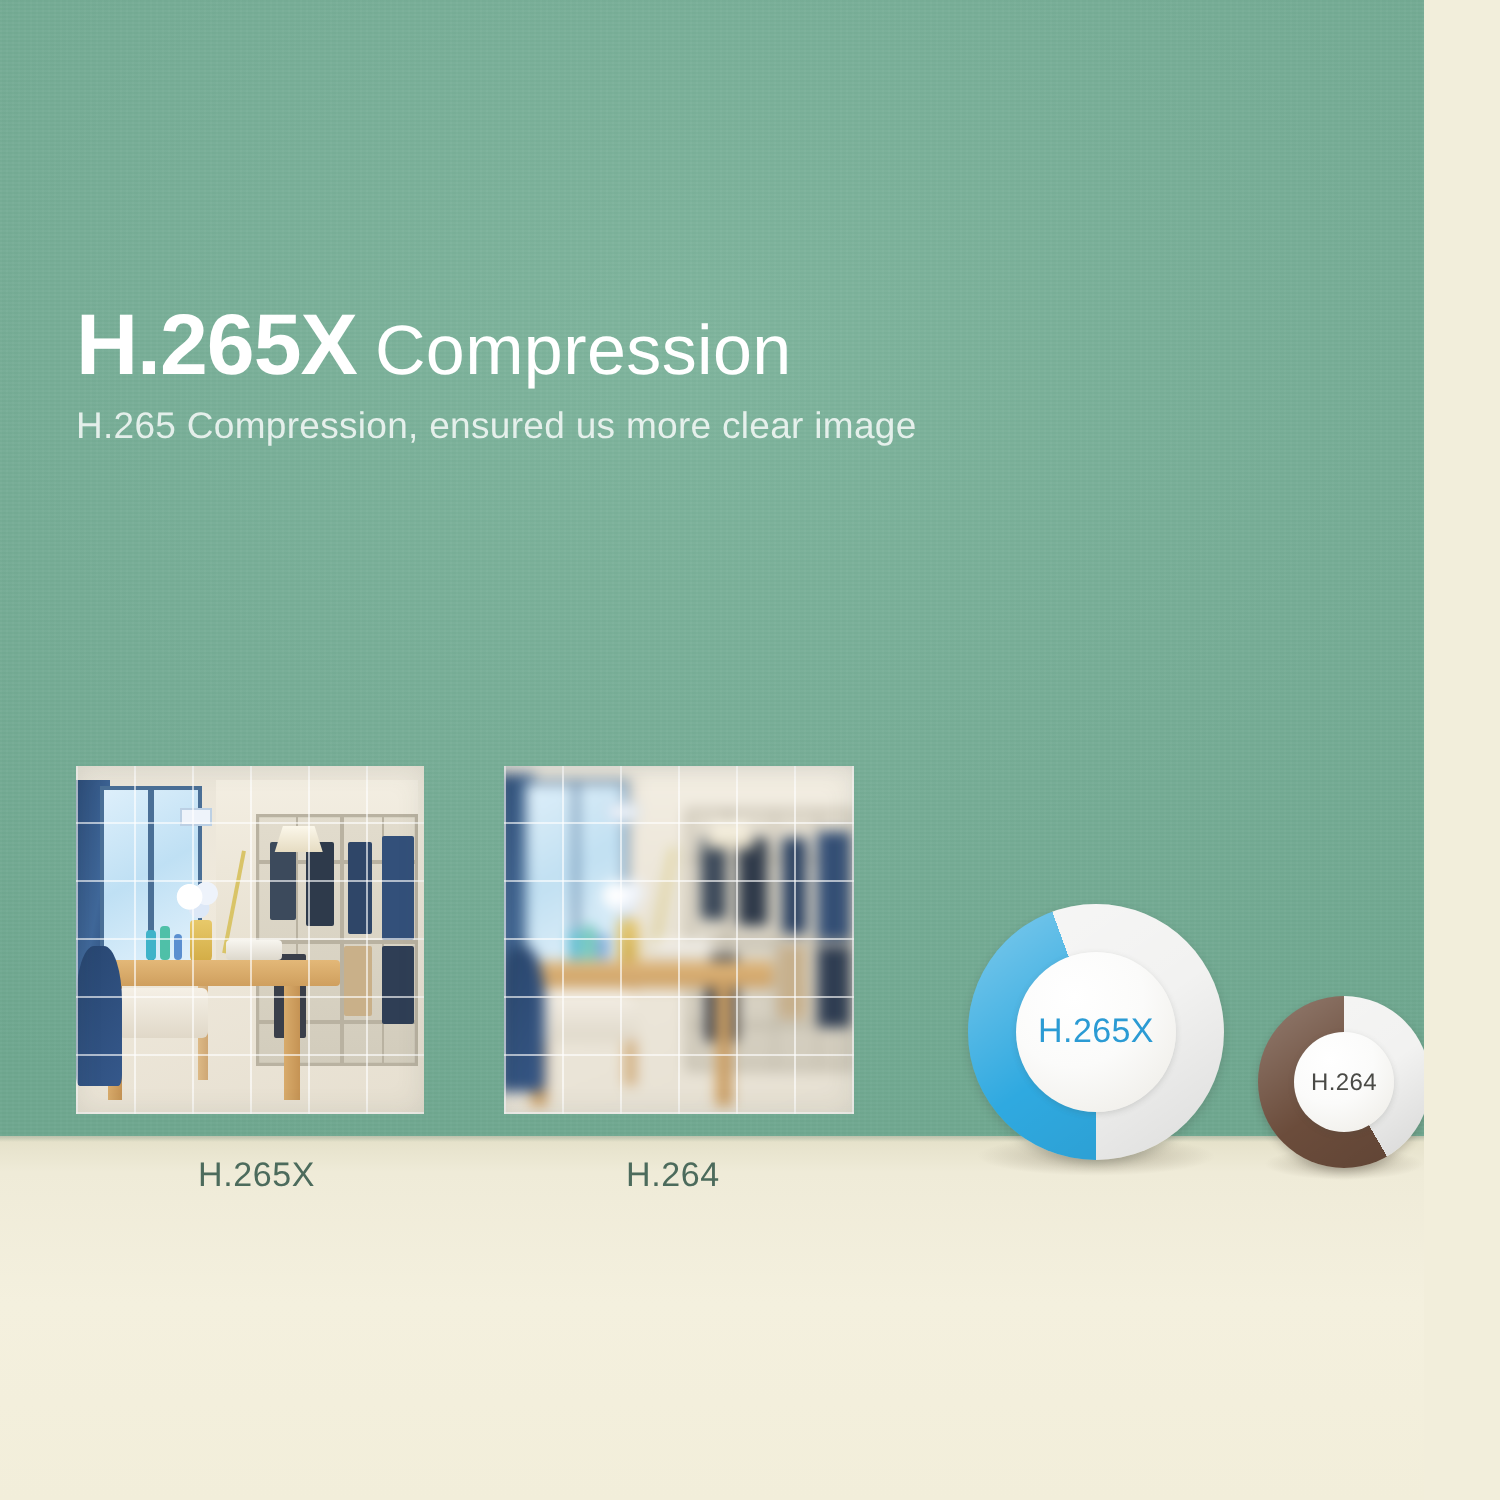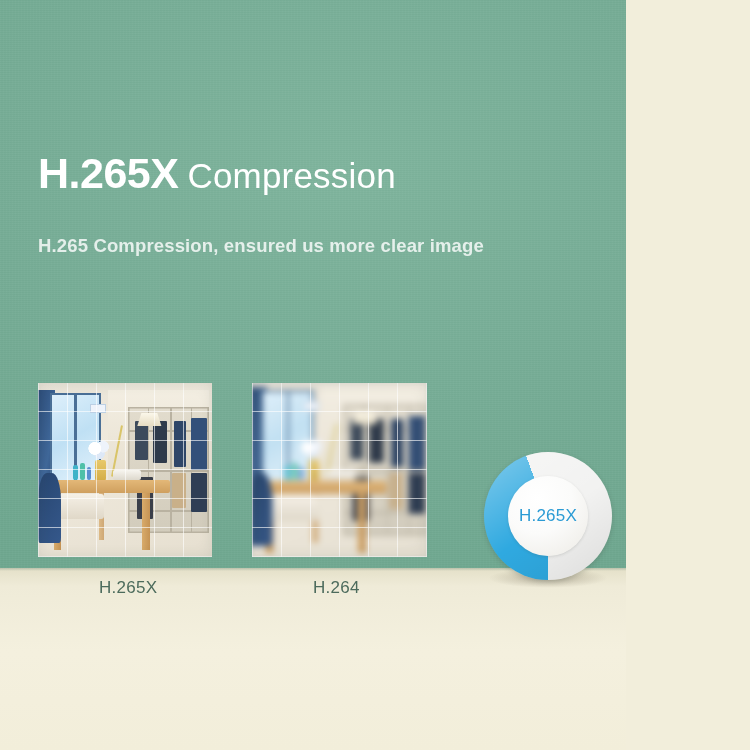--- a/index.html
+++ b/index.html
@@ -1,21 +1,21 @@
 <!DOCTYPE html>
 <html><head>
 <meta charset="utf-8">
 <style>
   html,body{margin:0;padding:0;}
   body{
     width:750px;height:750px;overflow:hidden;
     font-family:"Liberation Sans","DejaVu Sans",sans-serif;
     background:#f2eedb;
   }
-  #stage{position:relative;width:626px;height:750px;overflow:hidden;}
+  #stage{position:relative;width:712px;height:750px;overflow:hidden;}
 
   
   .wall{
     position:absolute;left:0;top:0;width:750px;height:570px;
     background:
       radial-gradient(ellipse 620px 430px at 46% 30%, #7fb49d 0%, #76ac95 58%, #6fa78f 100%);
   }
   .wall-tex{
     position:absolute;left:0;top:0;width:100%;height:100%;
     opacity:.30;mix-blend-mode:overlay;
@@ -39,23 +39,23 @@
   }
   .headline .h-strong{
     font-size:43px;font-weight:700;letter-spacing:-.5px;
     vertical-align:baseline;
   }
   .headline .h-light{
     font-size:35px;font-weight:300;letter-spacing:.2px;margin-left:9px;
     vertical-align:baseline;
   }
   .subcopy{
-    position:absolute;left:38px;top:233px;width:680px;
+    position:absolute;left:38px;top:200px;width:680px;
     color:rgba(255,255,255,.80);
-    font-size:18.5px;font-weight:700;line-height:26px;letter-spacing:.15px;
+    font-size:18.5px;font-weight:400;line-height:26px;letter-spacing:.15px;
   }
   .subcopy div{white-space:nowrap;}
 
   
   .shot{position:absolute;overflow:hidden;background:#cfd6dc;}
   #shot-sharp{left:38px;top:383px;width:174px;height:174px;}
   #shot-blur{left:252px;top:383px;width:175px;height:174px;}
 
   .scene{position:absolute;left:0;top:0;width:100%;height:100%;}
   .scene .sky{

